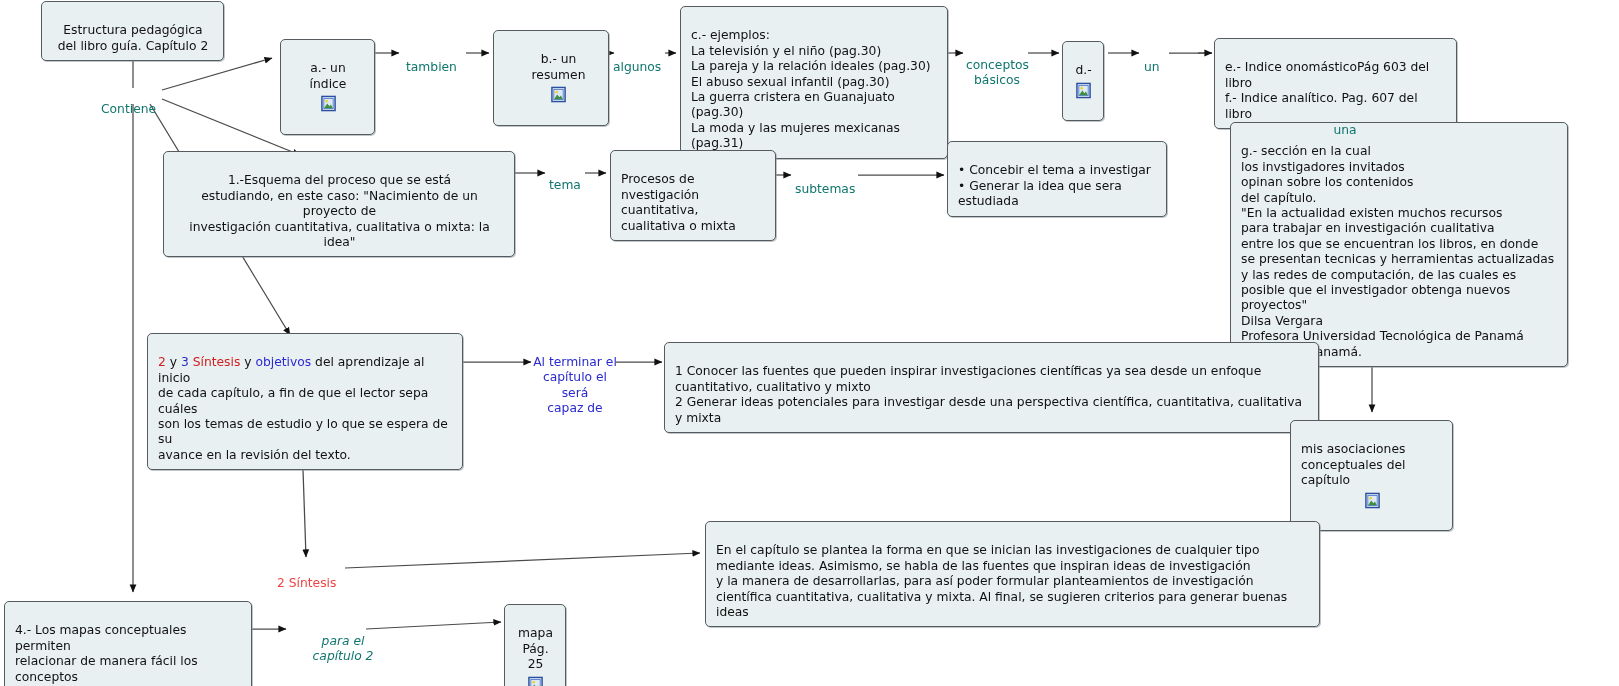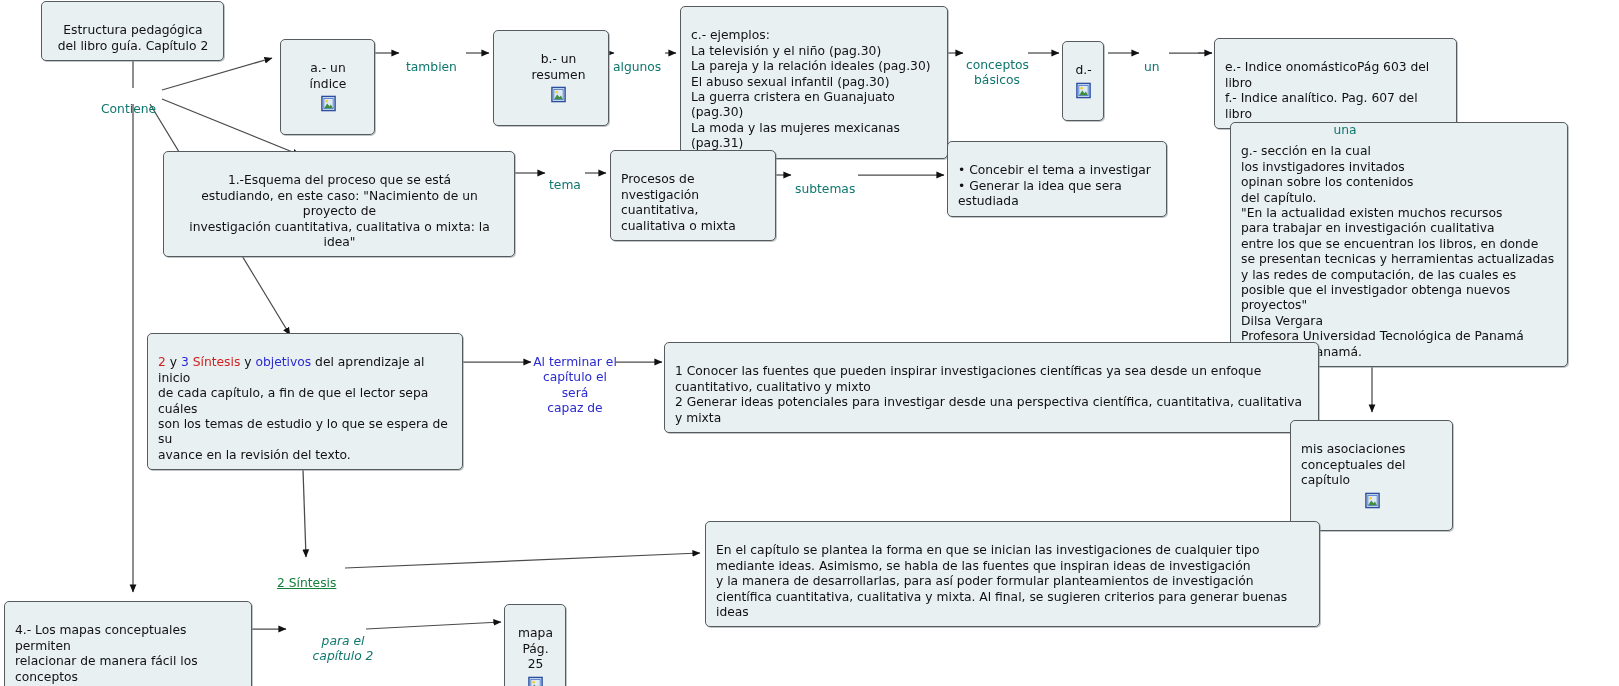--- a/index.html
+++ b/index.html
@@ -47,21 +47,21 @@
   .label {
     position: absolute;
     font-size: 12.3px;
     line-height: 15.2px;
     color: #0f766e;
     white-space: pre-line;
     background: transparent;
   }
   .label.center { text-align: center; }
   .label.blue { color: #2a2ad0; }
-  .label.red  { color: #15803d; text-decoration: underline; }
+  .label.red  { color: #ef4444; }
 
   .imgicon {
     width: 15px;
     height: 17px;
     display: block;
     margin: 2px auto 0 auto;
   }
   .node .iconwrap {
     display: flex;
     justify-content: center;

